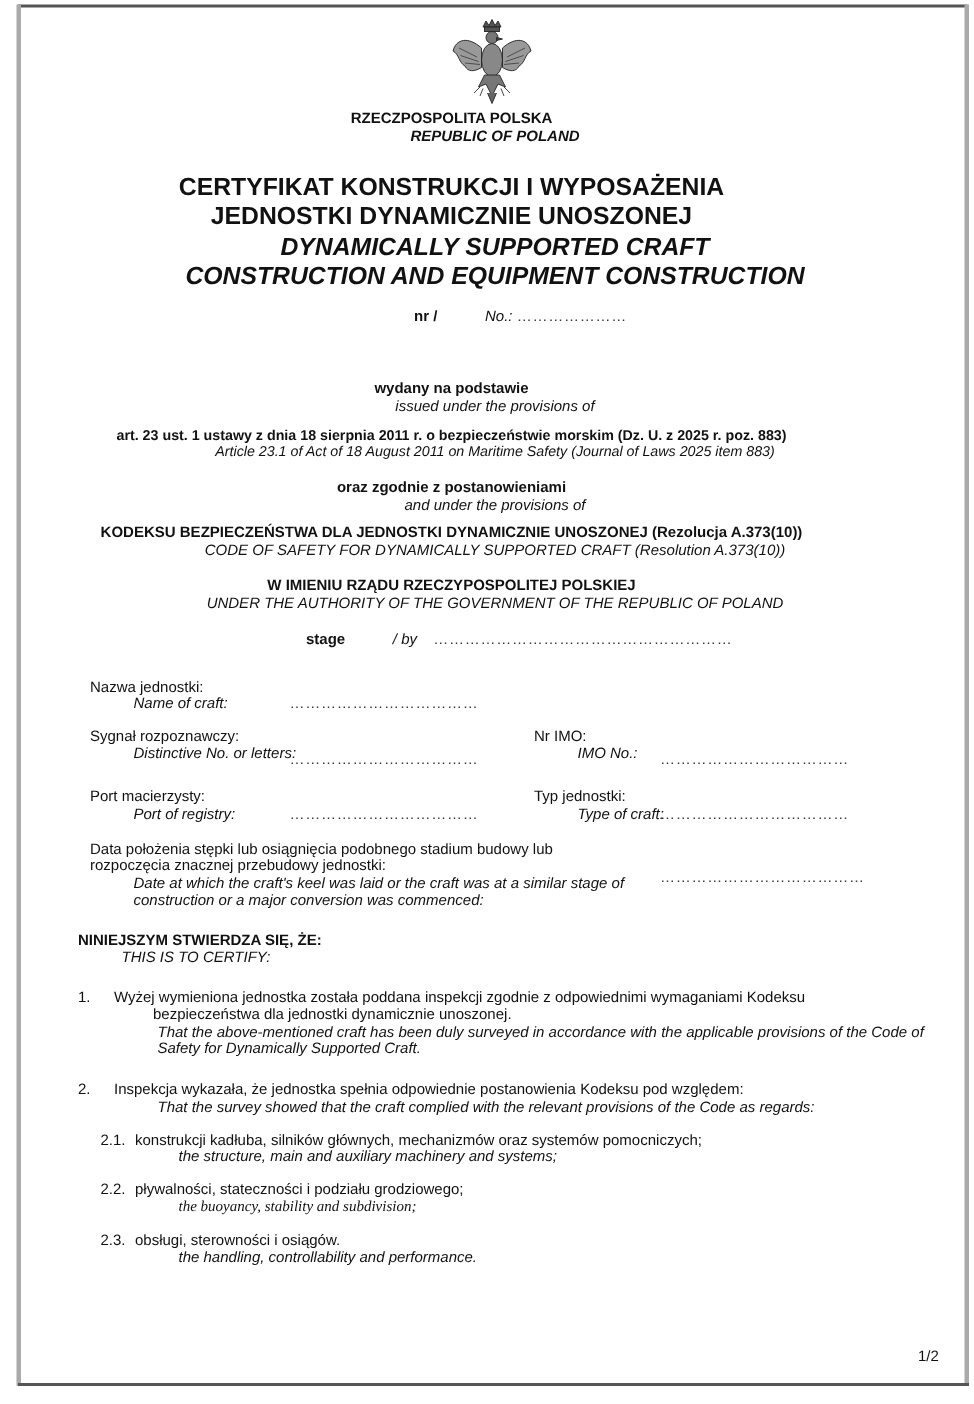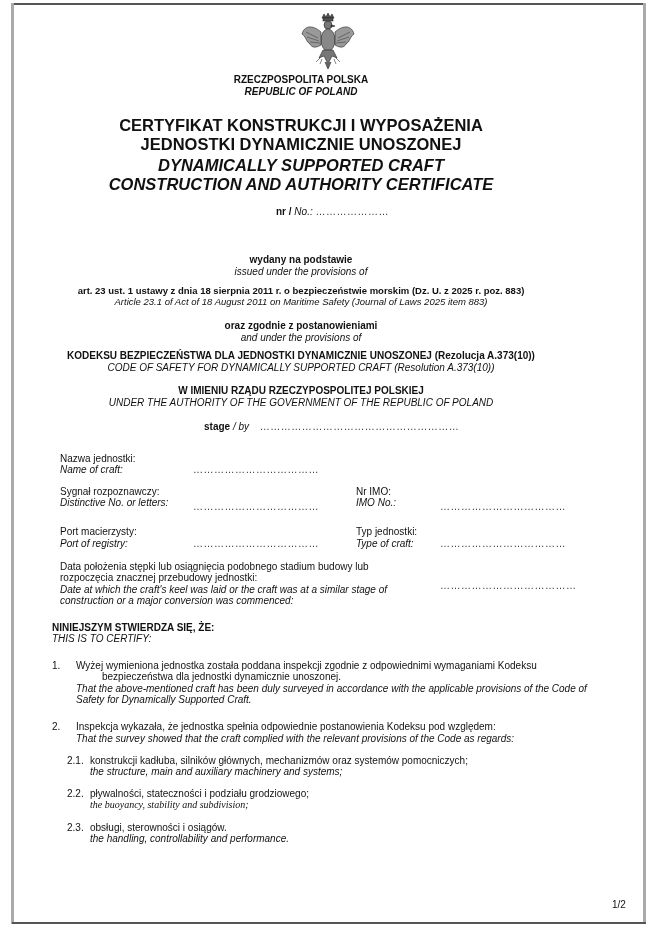--- a/index.html
+++ b/index.html
@@ -5,21 +5,21 @@
   html, body { margin: 0; padding: 0; background: #ffffff; }
   body { width: 649px; height: 936px; position: relative; overflow: hidden;
          font-family: "Liberation Sans", sans-serif; color: #111; }
   .frame-top { position: absolute; left: 12px; top: 3px; width: 633px; height: 2px; background: #555; }
   .frame-left { position: absolute; left: 11px; top: 3px; width: 3px; height: 921px; background: #aaa; }
   .frame-right { position: absolute; left: 643px; top: 3px; width: 3px; height: 921px; background: #aaa; }
   .frame-bottom { position: absolute; left: 12px; top: 922px; width: 634px; height: 2px; background: #555; }
   .abs { position: absolute; white-space: nowrap; }
   .center { position: absolute; left: 14px; width: 574px; text-align: center; white-space: nowrap; }
   .b { font-weight: bold; }
-  .i { font-style: italic; }
+  .i { font-style: italic; padding-left: 29px; }
   .emblem { position: absolute; left: 298px; top: 12px; width: 60px; height: 60px; }
   .f9 { font-size: 9.5px; line-height: 11px; }
   .f10 { font-size: 10px; line-height: 12px; }
   .title { font-size: 16.5px; line-height: 20px; font-weight: bold; }
   .dots { letter-spacing: 0.5px; color: #333; }
   .lbl { font-size: 10px; line-height: 11.5px; }
 </style>
 </head>
 <body>
 
@@ -51,21 +51,21 @@
     </g>
   </svg>
 </div>
 
 <div class="center b f10" style="top:74px;">RZECZPOSPOLITA POLSKA</div>
 <div class="center b i f10" style="top:86px;">REPUBLIC OF POLAND</div>
 
 <div class="center title" style="top:115px;">CERTYFIKAT KONSTRUKCJI I WYPOSAŻENIA</div>
 <div class="center title" style="top:134px;">JEDNOSTKI DYNAMICZNIE UNOSZONEJ</div>
 <div class="center title i" style="top:155px;">DYNAMICALLY SUPPORTED CRAFT</div>
-<div class="center title i" style="top:174px;">CONSTRUCTION AND AUTHORITY CERTIFICATE</div>
+<div class="center title i" style="top:174px;">CONSTRUCTION AND EQUIPMENT CONSTRUCTION</div>
 
 <div class="abs f10" style="left:276px; top:206px;">
   <span class="b">nr /</span>
   <span class="i">No.:</span>
   <span class="dots">…………………</span>
 </div>
 
 <div class="center b f10" style="top:254px;">wydany na podstawie</div>
 <div class="center i f10" style="top:266px;">issued under the provisions of</div>
 <div class="center b f9" style="top:285px;">art. 23 ust. 1 ustawy z dnia 18 sierpnia 2011 r. o bezpieczeństwie morskim (Dz. U. z 2025 r. poz. 883)</div>

